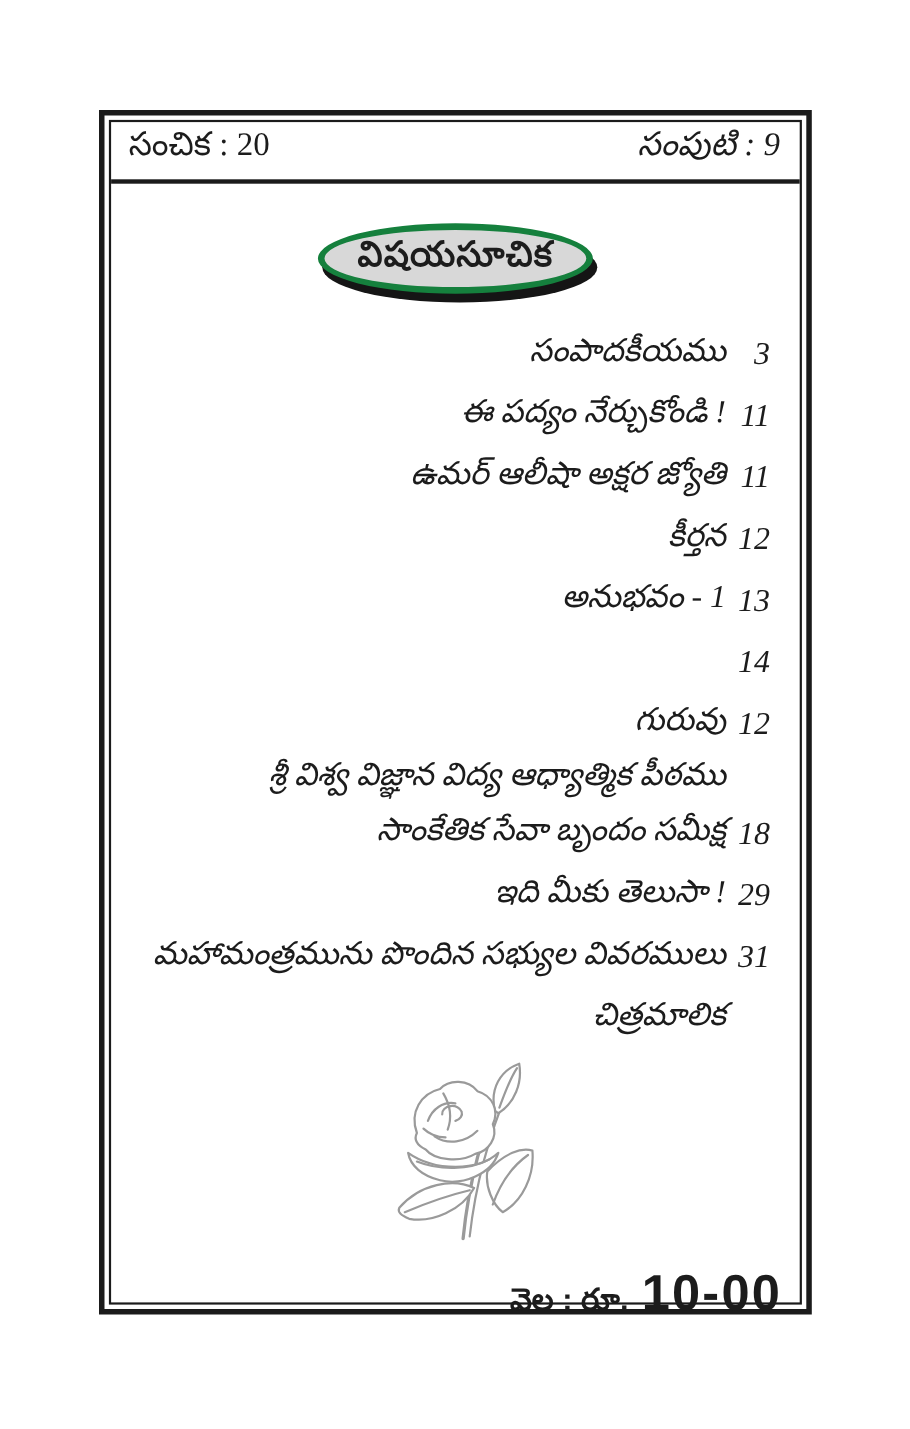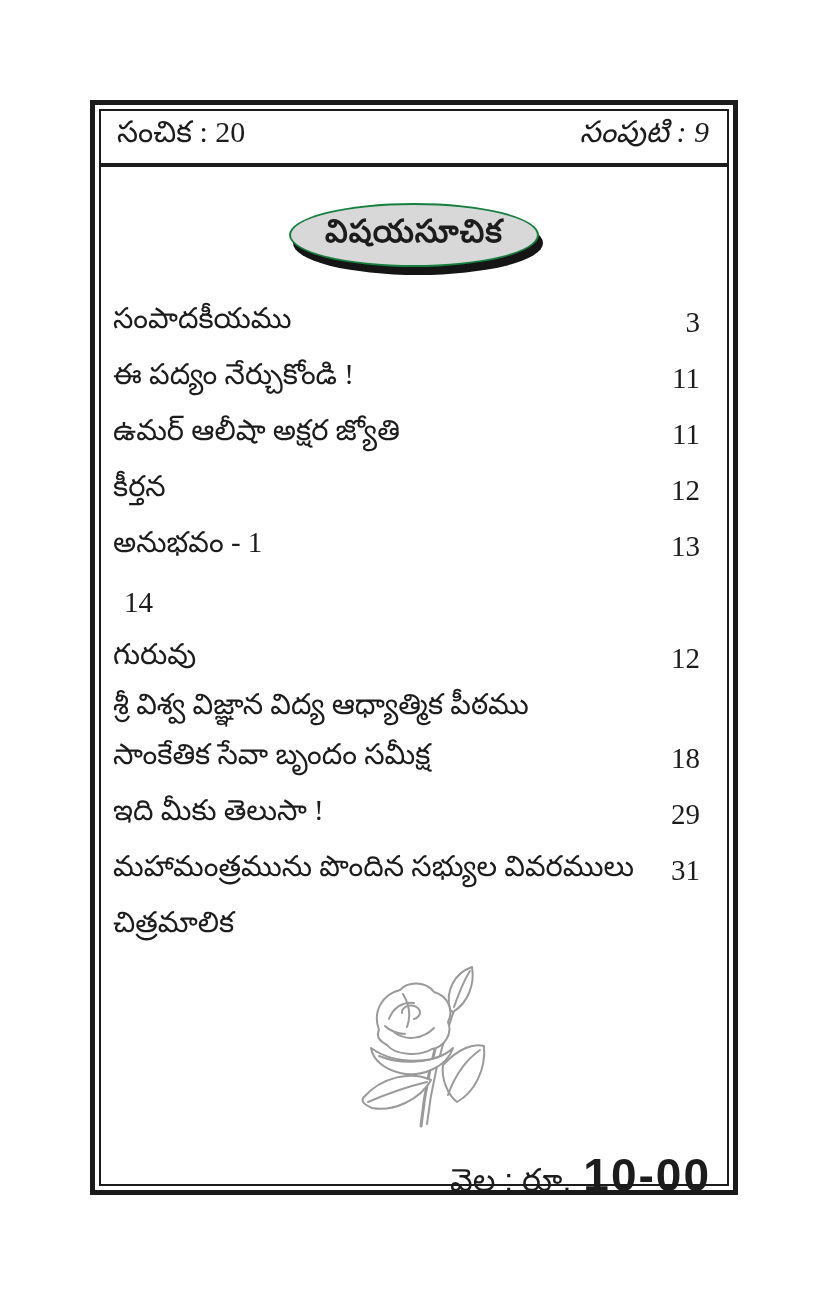--- a/index.html
+++ b/index.html
@@ -33,36 +33,37 @@
     gap:12px;
   }
   .masthead-right { font-style:italic;margin-left:12px; }
 
   
   .oval-badge {
     position:absolute; top:92px; left:50%;
     transform:translateX(-50%);
     width:250px; height:64px;
     background:#d8d8d8;
-    border:2px solid #15803d;
+    border:6px solid #15803d;
     border-radius:50%;
     box-shadow:4px 8px 0 #151515;
     display:flex; align-items:center; justify-content:center;
     font-weight:bold; font-size:32px;
     letter-spacing:1px;
   }
 
   
   .toc {
     position:absolute; top:183px; left:12px; right:27px;
   }
   .toc-row {
     height:56px;
-    display:flex; align-items:center; justify-content:space-between;
+    display:flex; align-items:center; justify-content:flex-end;
     font-size:29px;
+    font-style:italic;
   }
   .toc-row.tight { height:44px; }
   .toc-page {
     font-size:29px;
     min-width:40px;
     text-align:right;
   }
 
   
   .rose-wrap {
@@ -71,21 +72,21 @@
   }
   .rose-wrap svg { display:block; width:100%; height:100%; }
 
   
   .price {
     position:absolute; right:16px; top:1012px;
     display:flex; align-items:baseline; gap:12px;
     white-space:nowrap;
   }
   .price-label {
-    font-weight:normal; font-size:32px;
+    font-weight:bold; font-size:28px;
     font-family:"Liberation Sans", "DejaVu Sans", sans-serif;
   }
   .price-amount {
     font-weight:bold; font-size:46px;
     font-family:"Liberation Sans", "DejaVu Sans", sans-serif;
     letter-spacing:2px;
     margin-top:25px;
   }
 </style>
 </head>

